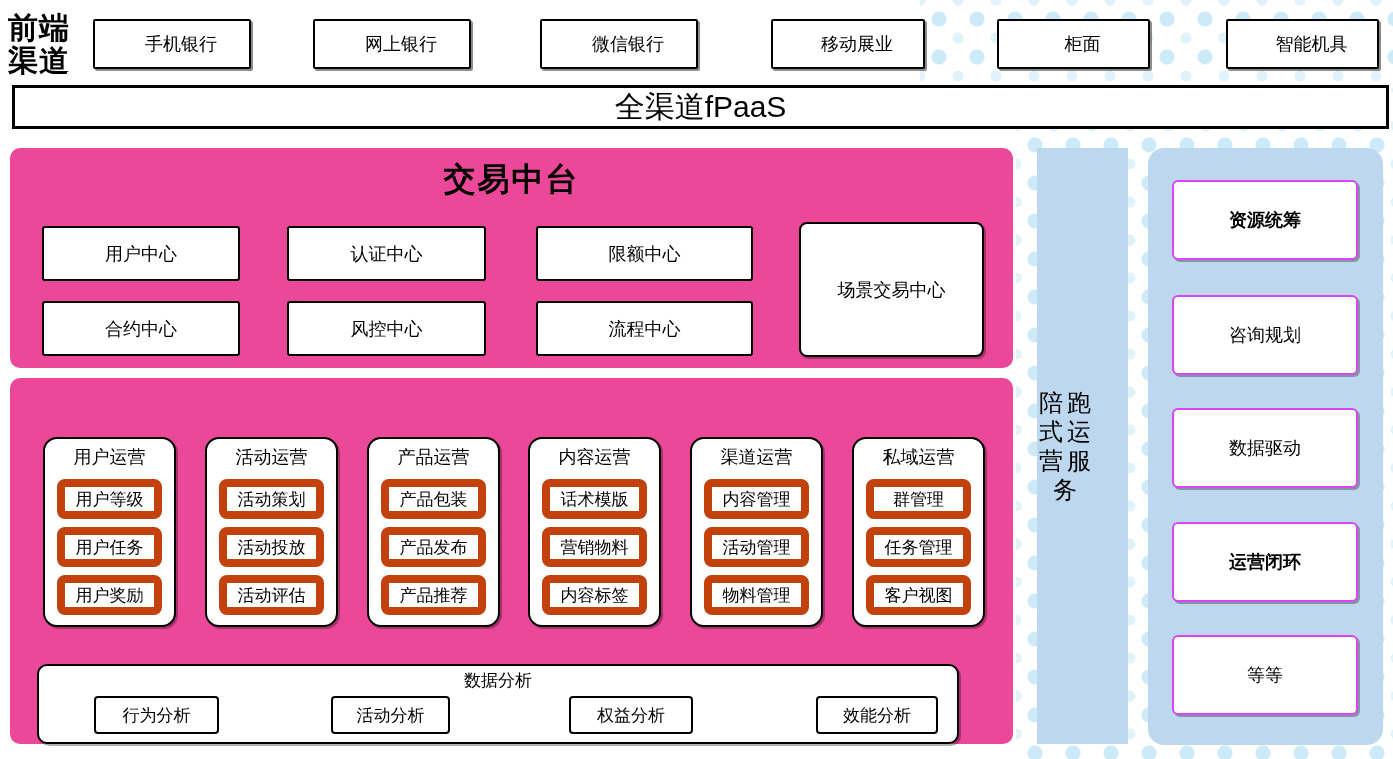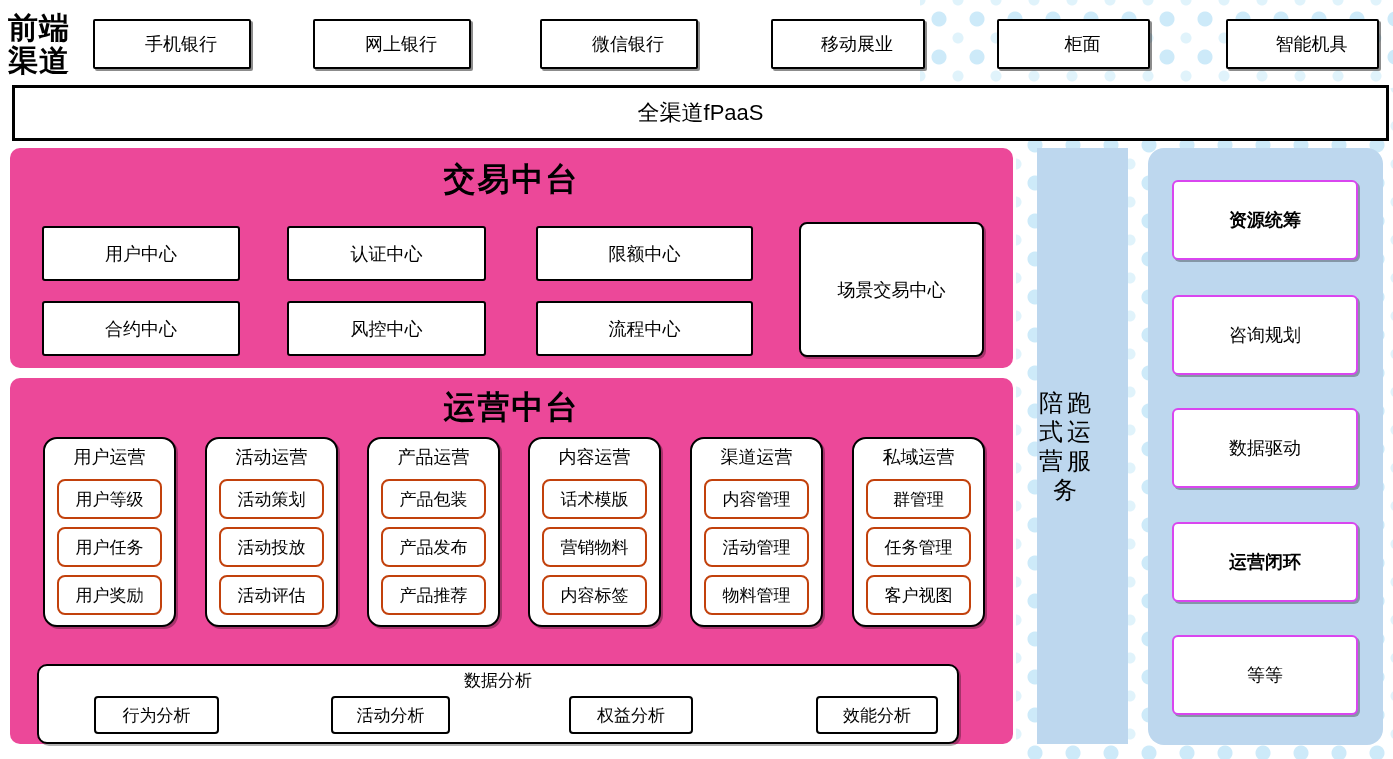--- a/index.html
+++ b/index.html
@@ -14,40 +14,40 @@
   .dots-top{left:920px;top:0;width:473px;height:88px;}
   .dots-right{left:1016px;top:88px;width:377px;height:671px;}
 
   .channel-label{position:absolute;left:8px;top:11px;width:66px;
     font-family:"Liberation Serif",serif;font-weight:bold;font-size:30px;line-height:33px;
     word-break:break-all;letter-spacing:1px;z-index:2;}
   .chan-box{position:absolute;top:19px;height:50px;background:#fff;border:2px solid #000;
     border-radius:2px;display:flex;align-items:center;justify-content:center;font-size:18px;
     box-shadow:2px 2px 0 rgba(0,0,0,0.45);z-index:2;box-sizing:border-box;padding-left:18px;}
 
-  .fpaas{position:absolute;left:12px;top:85px;width:1377px;height:56px;background:#fff;
+  .fpaas{position:absolute;left:12px;top:85px;width:1377px;height:44px;background:#fff;
     border:3px solid #000;box-sizing:border-box;display:flex;align-items:center;justify-content:center;
-    font-size:22px;z-index:2;}
+    font-size:30px;z-index:2;}
 
   .panel{position:absolute;left:10px;width:1003px;background:#ec4899;border-radius:10px;z-index:1;}
   .panel-trade{top:148px;height:220px;}
   .panel-ops{top:378px;height:366px;}
   .panel-title{position:absolute;left:0;width:100%;text-align:center;
     font-family:"Liberation Serif",serif;font-weight:bold;font-size:32px;letter-spacing:2px;}
   .panel-trade .panel-title{top:10px;}
   .panel-ops .panel-title{top:8px;}
 
   .wbox{position:absolute;background:#fff;border:2px solid #000;border-radius:3px;
     display:flex;align-items:center;justify-content:center;font-size:18px;box-sizing:border-box;}
   .scene{border-radius:8px;box-shadow:2px 2px 0 rgba(0,0,0,0.3);}
 
   .group{position:absolute;top:59px;width:133px;height:190px;background:#fff;border:2px solid #000;
     border-radius:14px;box-sizing:border-box;box-shadow:2px 2px 0 rgba(0,0,0,0.3);}
   .group-title{position:absolute;top:6px;left:0;width:100%;text-align:center;font-size:18px;}
-  .gitem{position:absolute;left:12px;width:105px;height:40px;background:#fff;border:2px solid #c2410c;
+  .gitem{position:absolute;left:12px;width:105px;height:40px;background:#fff;border:8px solid #c2410c;
     border-radius:8px;display:flex;align-items:center;justify-content:center;font-size:17px;box-sizing:border-box;}
   .gi-0{top:40px;} .gi-1{top:88px;} .gi-2{top:136px;}
 
   .analysis{position:absolute;left:27px;top:270px;width:922px;height:80px;background:#fff;
     border:2px solid #000;border-radius:10px;box-sizing:border-box;box-shadow:2px 2px 0 rgba(0,0,0,0.3);margin-top:16px;}
   .analysis-title{position:absolute;top:3px;left:0;width:100%;text-align:center;font-size:17px;}
   .abox{position:absolute;top:30px;height:38px;background:#fff;border:2px solid #000;border-radius:4px;
     display:flex;align-items:center;justify-content:center;font-size:17px;box-sizing:border-box;}
 
   .strip{position:absolute;left:1037px;top:148px;width:91px;height:596px;background:#BDD7EE;z-index:1;
@@ -86,21 +86,20 @@
     <div class="wbox" style="left:32px;top:78px;width:198px;height:55px">用户中心</div>
     <div class="wbox" style="left:277px;top:78px;width:199px;height:55px">认证中心</div>
     <div class="wbox" style="left:526px;top:78px;width:217px;height:55px">限额中心</div>
     <div class="wbox" style="left:32px;top:153px;width:198px;height:55px">合约中心</div>
     <div class="wbox" style="left:277px;top:153px;width:199px;height:55px">风控中心</div>
     <div class="wbox" style="left:526px;top:153px;width:217px;height:55px">流程中心</div>
     <div class="wbox scene" style="left:789px;top:74px;width:185px;height:135px">场景交易中心</div>
   </div>
 
   <div class="panel panel-ops">
-    <div class="panel-title">运营中台</div>
 
     <div class="group" style="left:33px">
       <div class="group-title">用户运营</div>
       <div class="gitem gi-0">用户等级</div>
       <div class="gitem gi-1">用户任务</div>
       <div class="gitem gi-2">用户奖励</div>
     </div>
     <div class="group" style="left:195px">
       <div class="group-title">活动运营</div>
       <div class="gitem gi-0">活动策划</div>

